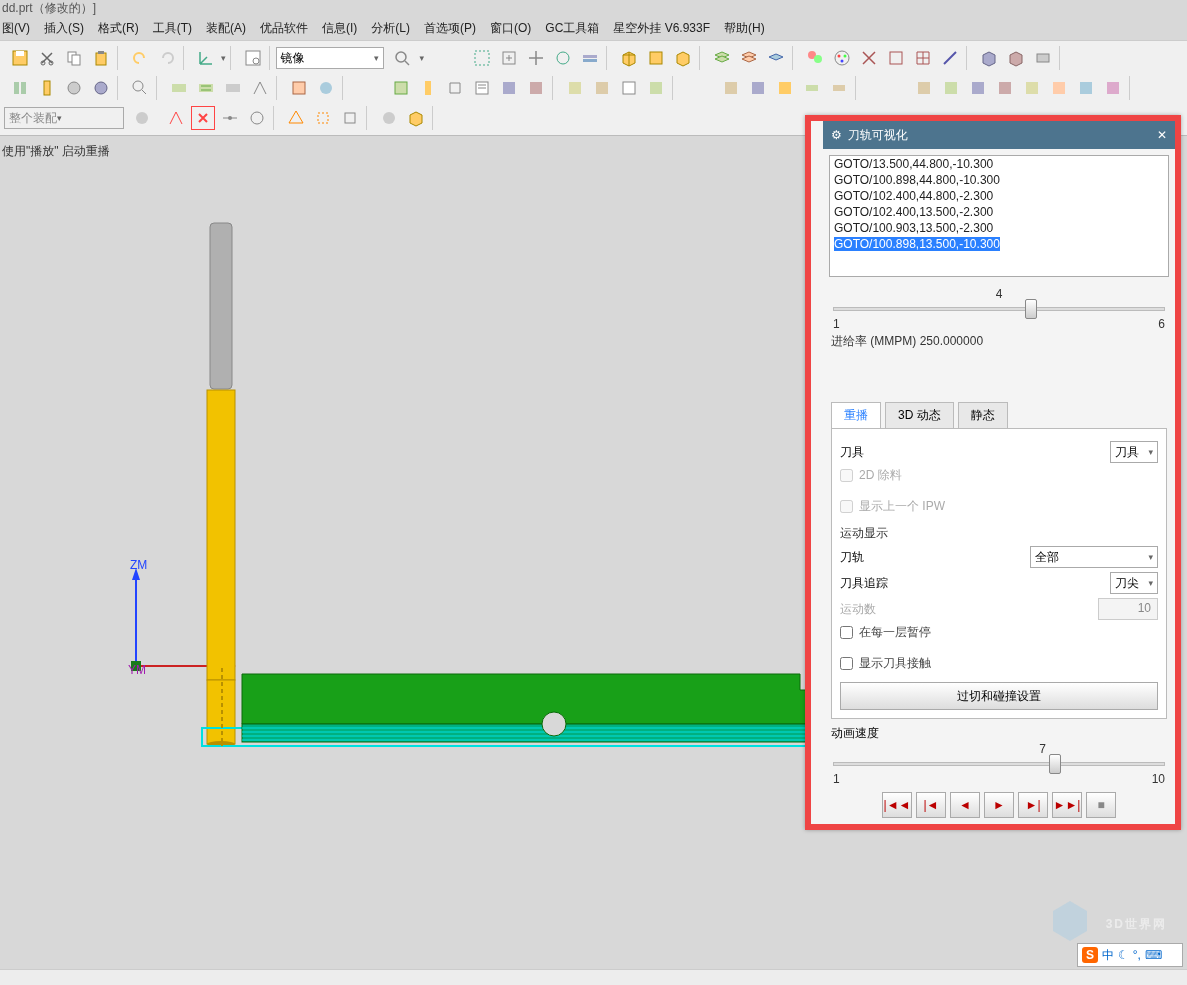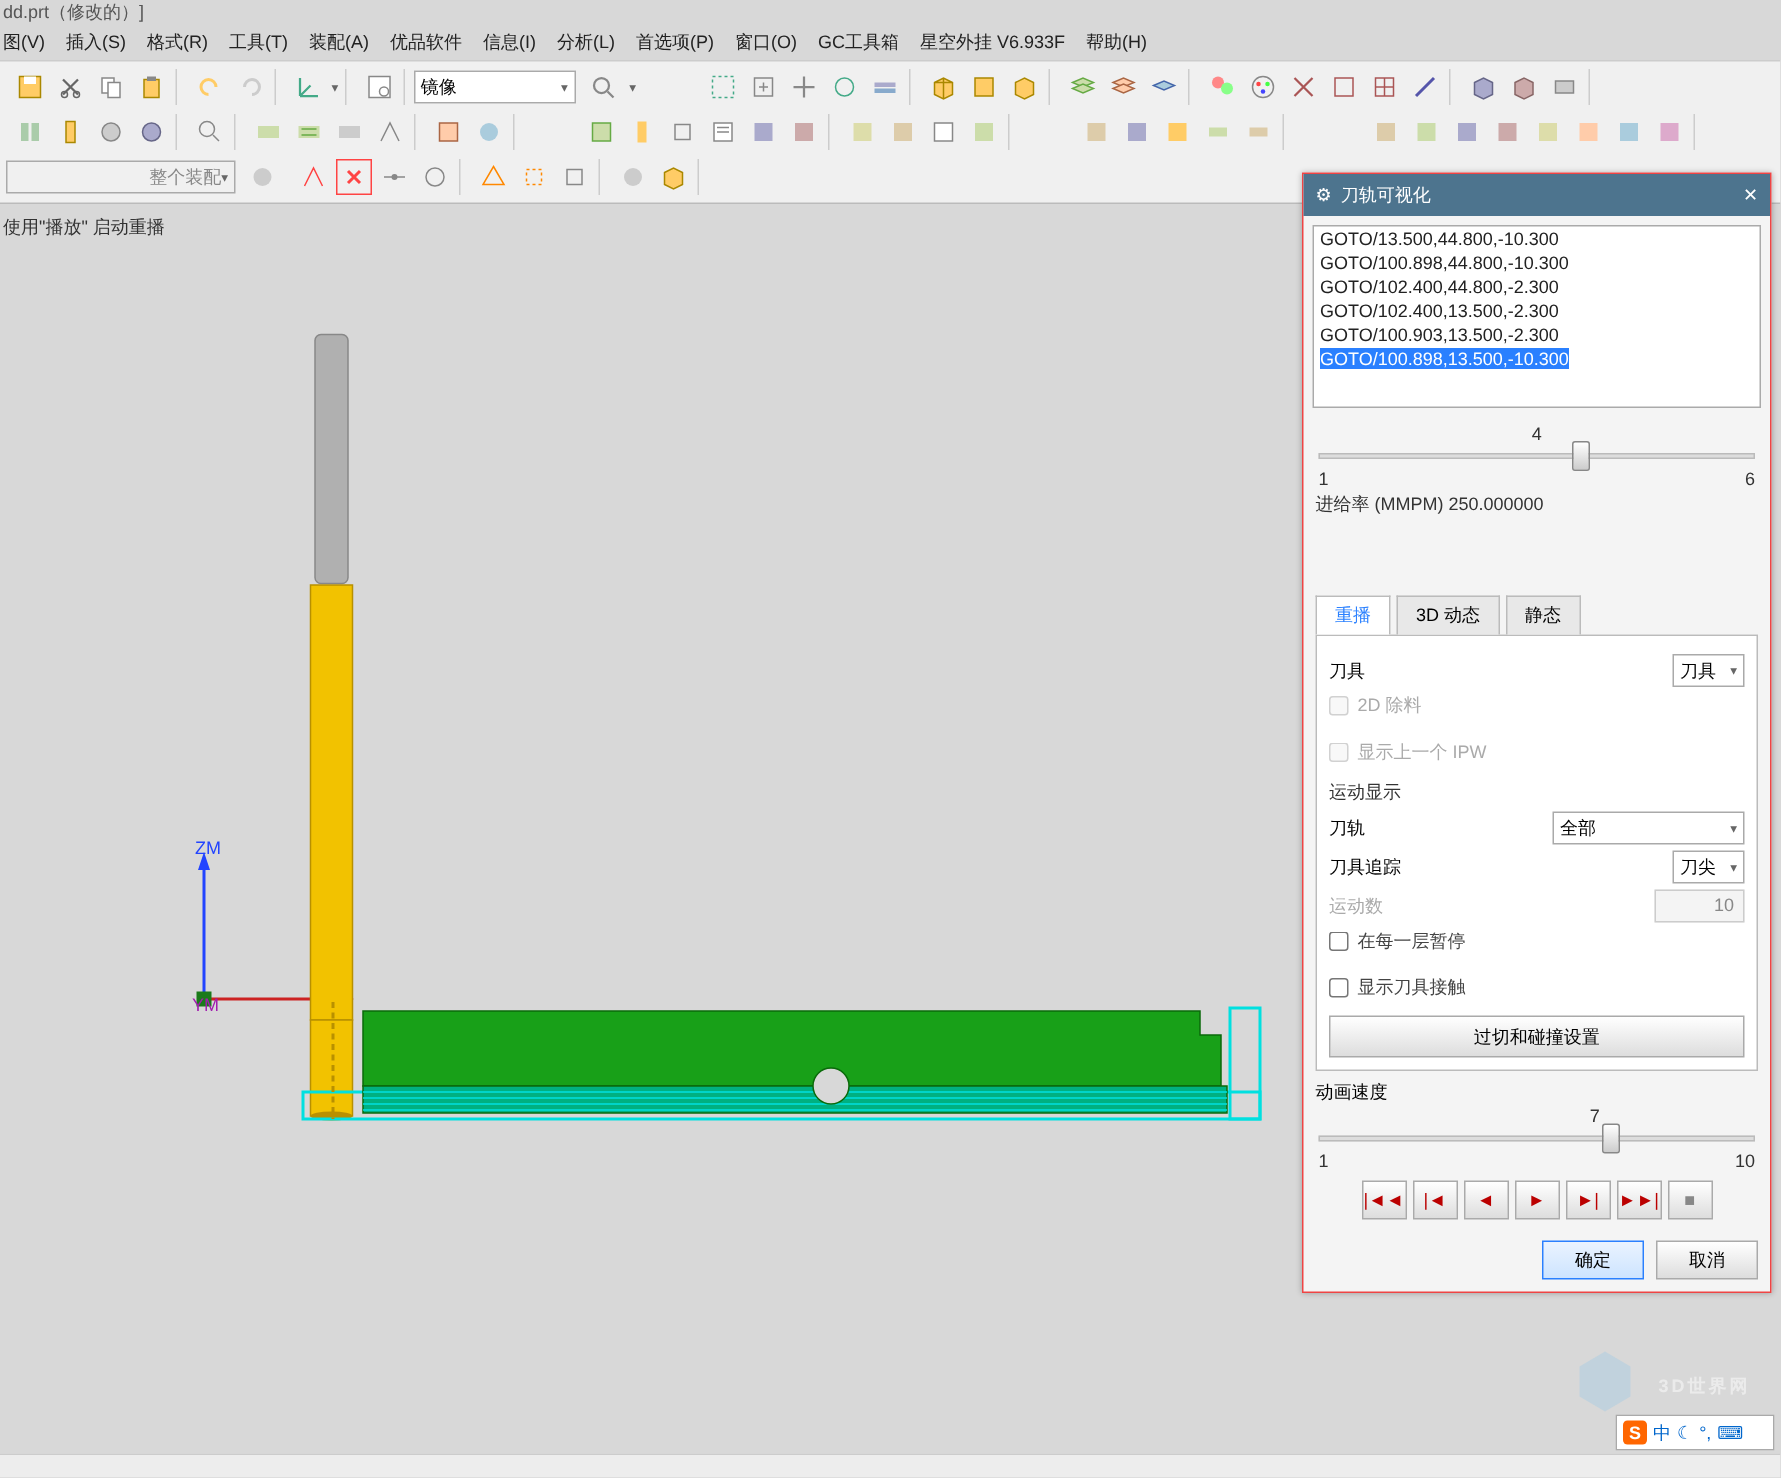--- a/index.html
+++ b/index.html
@@ -5,27 +5,27 @@
 * { box-sizing: border-box; margin: 0; padding: 0; font-family: "Microsoft YaHei", Arial, sans-serif; font-size: 12px; }
 body { width: 1187px; height: 985px; background: #d8d8d8; overflow: hidden; position: relative; }
 .title-bar { height: 16px; padding-left: 2px; color: #555; }
 .menu-bar { height: 24px; display: flex; align-items: center; gap: 14px; padding-left: 2px; color: #222; }
 .menu-bar span { cursor: default; }
 .toolbar-area { background: #f0f0f0; border-top: 1px solid #ccc; border-bottom: 1px solid #bbb; padding: 2px 4px; }
 .toolbar-row { display: flex; align-items: center; gap: 6px; padding: 3px 0; flex-wrap: nowrap; }
 .tb-group { display: flex; align-items: center; gap: 3px; padding: 0 4px; border-right: 1px solid #ccc; }
 .tb-btn { width: 24px; height: 24px; display: flex; align-items: center; justify-content: center; border: 1px solid transparent; }
 .tb-combo { width: 108px; height: 22px; background: #fff; border: 1px solid #aaa; display: flex; align-items: center; padding: 0 4px; justify-content: space-between; }
-.asm-combo { width: 153px; height: 22px; background: #f0f0f0; border: 1px solid #aaa; display: flex; align-items: center; padding: 0 4px; justify-content: flex-end; color: #888; }
+.asm-combo { width: 120px; height: 22px; background: #f0f0f0; border: 1px solid #aaa; display: flex; align-items: center; padding: 0 4px; justify-content: flex-start; color: #888; }
 .caret { font-size: 9px; color: #666; }
 .viewport { position: absolute; top: 140px; left: 0; right: 0; bottom: 0; background: #d8d8d8; }
 .hint { padding: 3px 2px; color: #333; }
 .cad { position: absolute; }
 
-.panel { position: absolute; top: 115px; right: 6px; width: 313px; background: #f4f4f4; border: 1px solid #ef4444; box-shadow: 0 0 4px rgba(0,0,0,.3); }
+.panel { position: absolute; top: 115px; right: 6px; width: 376px; background: #f4f4f4; border: 6px solid #ef4444; box-shadow: 0 0 4px rgba(0,0,0,.3); padding-left: 12px; }
 .panel-hd { background: #4d748e; color: #fff; height: 28px; display: flex; align-items: center; padding: 0 8px; justify-content: space-between; }
 .panel-hd .gear { margin-right: 6px; }
 .goto-box { margin: 6px; background: #fff; border: 1px solid #aaa; height: 122px; overflow-y: auto; position: relative; }
 .goto-box .line { padding: 1px 4px; color: #222; }
 .slider-wrap { padding: 4px 8px 0 8px; }
 .slider-track { height: 4px; background: #ddd; border: 1px solid #bbb; position: relative; margin: 6px 2px; }
 .slider-thumb { position: absolute; top: -9px; width: 12px; height: 20px; background: linear-gradient(#fff,#ccc); border: 1px solid #888; border-radius: 2px; }
 .slider-val { text-align: center; color: #333; }
 .slider-labels { display: flex; justify-content: space-between; color: #333; padding: 0 2px; }
 .feed { padding: 2px 8px 6px 8px; color: #333; }
@@ -679,24 +679,20 @@
         <span style="color:#b00">►|</span>
       </div>
     <div class="btn sml">
         <span style="color:#b00">►►|</span>
       </div>
     <div class="btn sml">
         <span style="color:#888">■</span>
       </div>
   </div>
 
-  <div class="footer-btns">
-    <div class="ok-btn btn">确定</div>
-    <div class="cn-btn btn">取消</div>
-  </div>
 </div>
 
 <div class="ime-bar">
   <span style="width:16px;height:16px;background:#ff6600;border-radius:3px;color:#fff;text-align:center;font-weight:bold;line-height:16px">S</span>
   <span style="color:#06c">中</span>
   <span style="color:#06c">☾</span>
   <span style="color:#06c">°,</span>
   <span style="color:#06c">⌨</span>
 </div>
 

